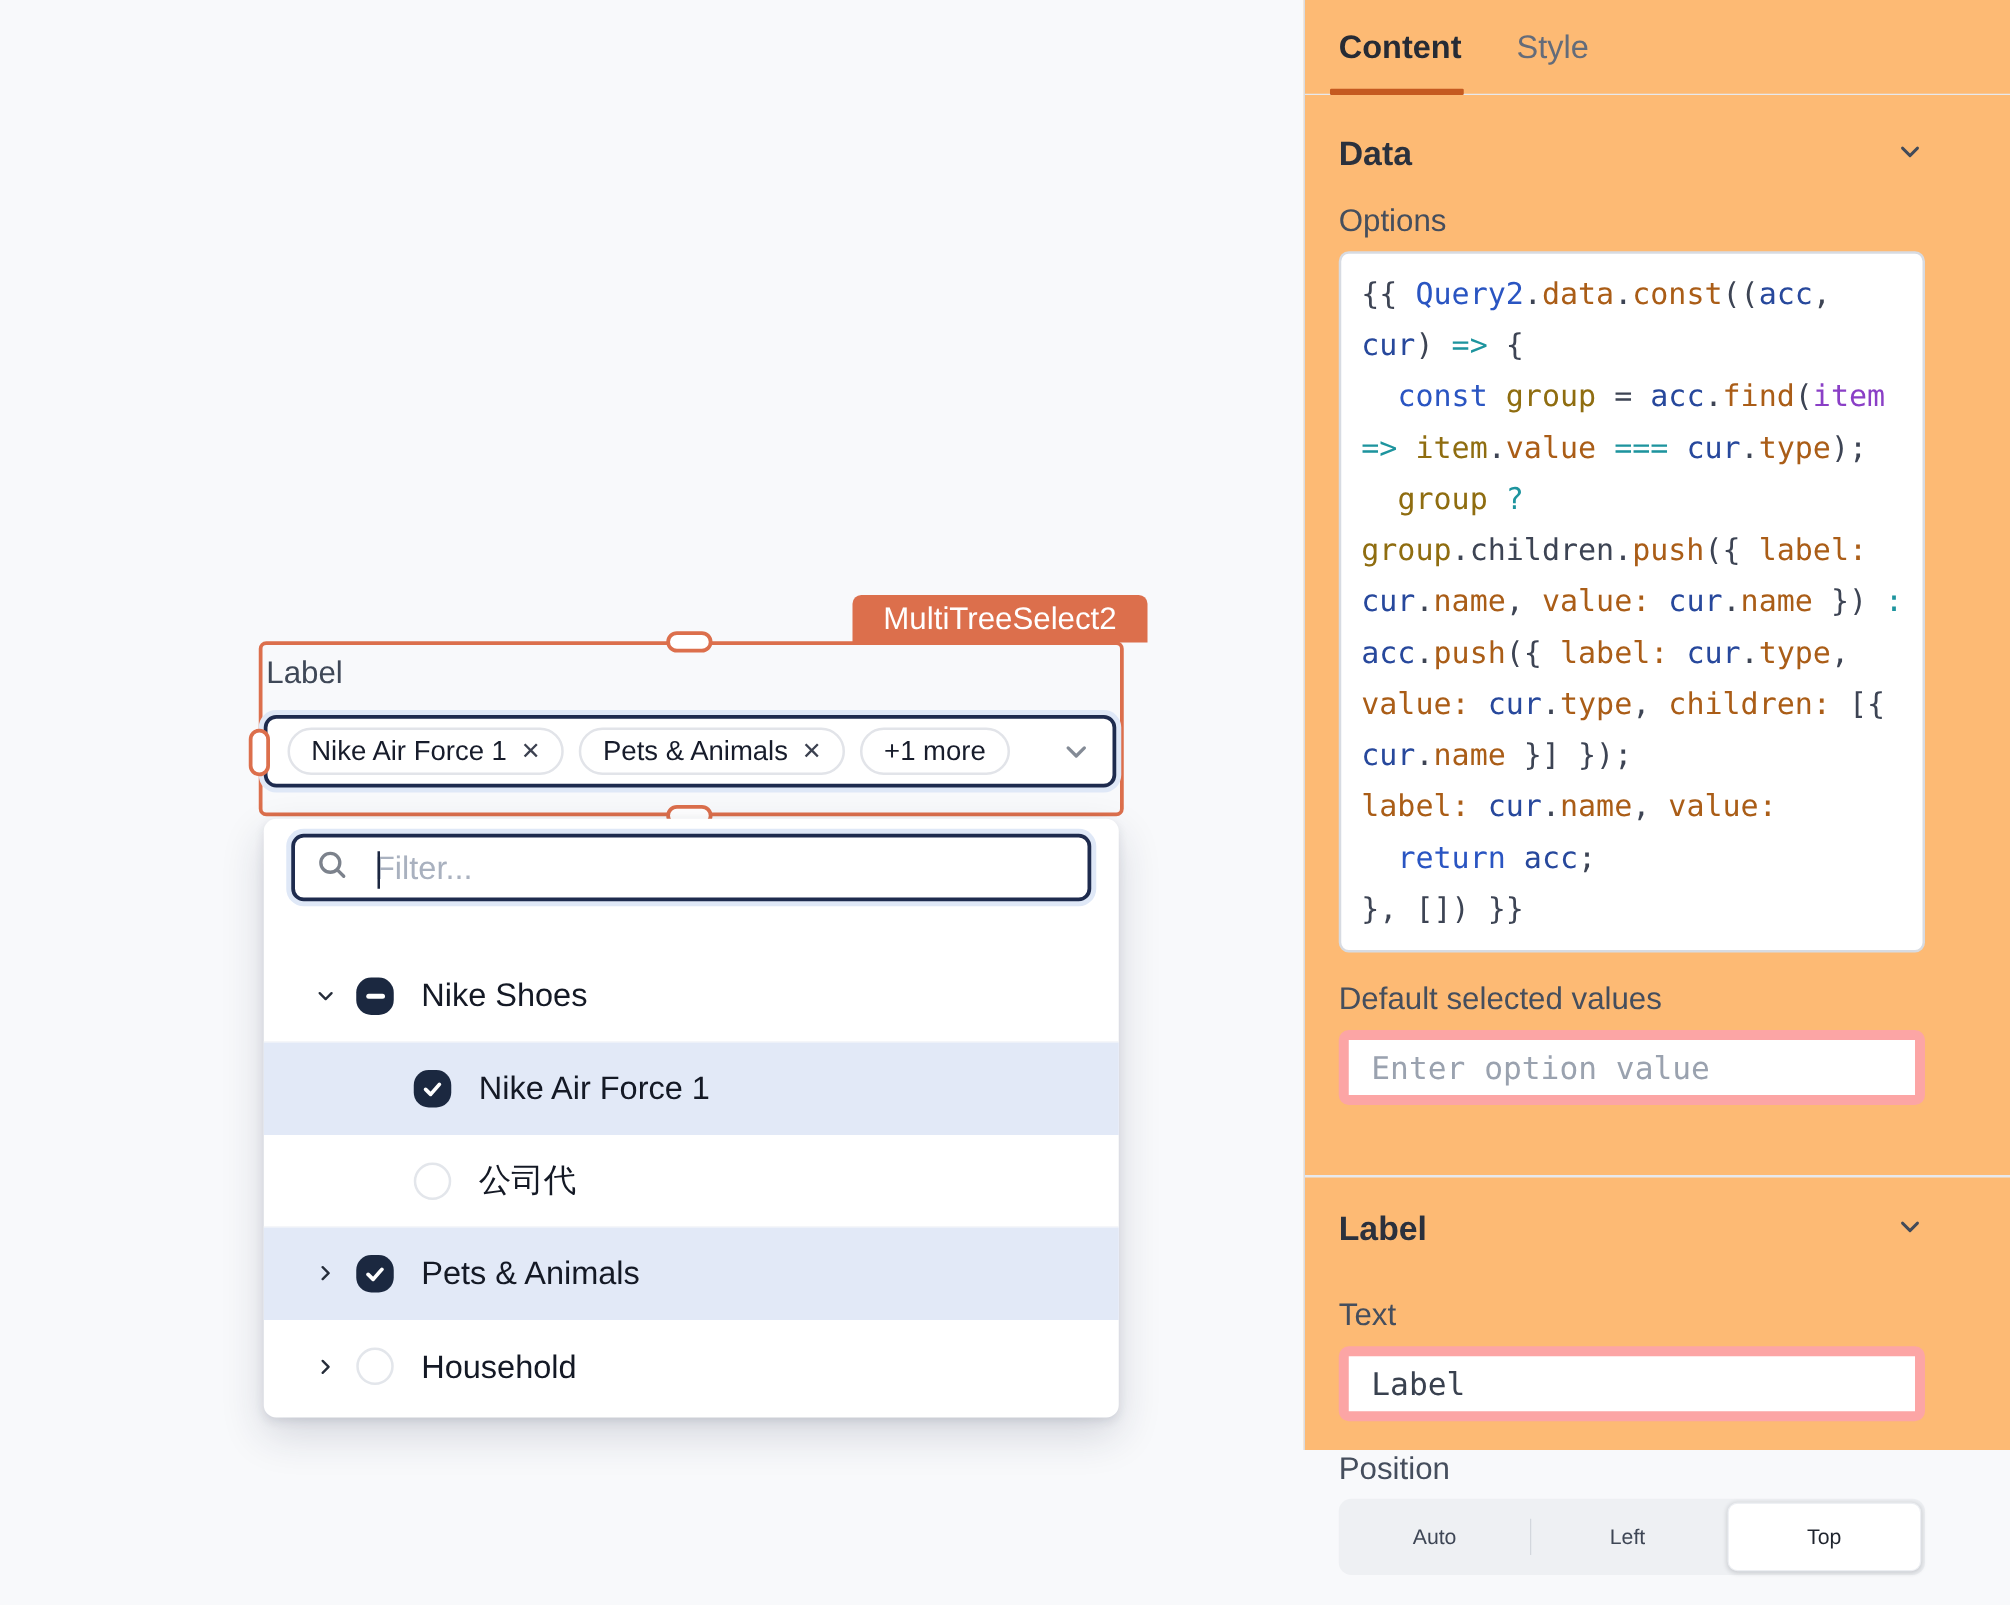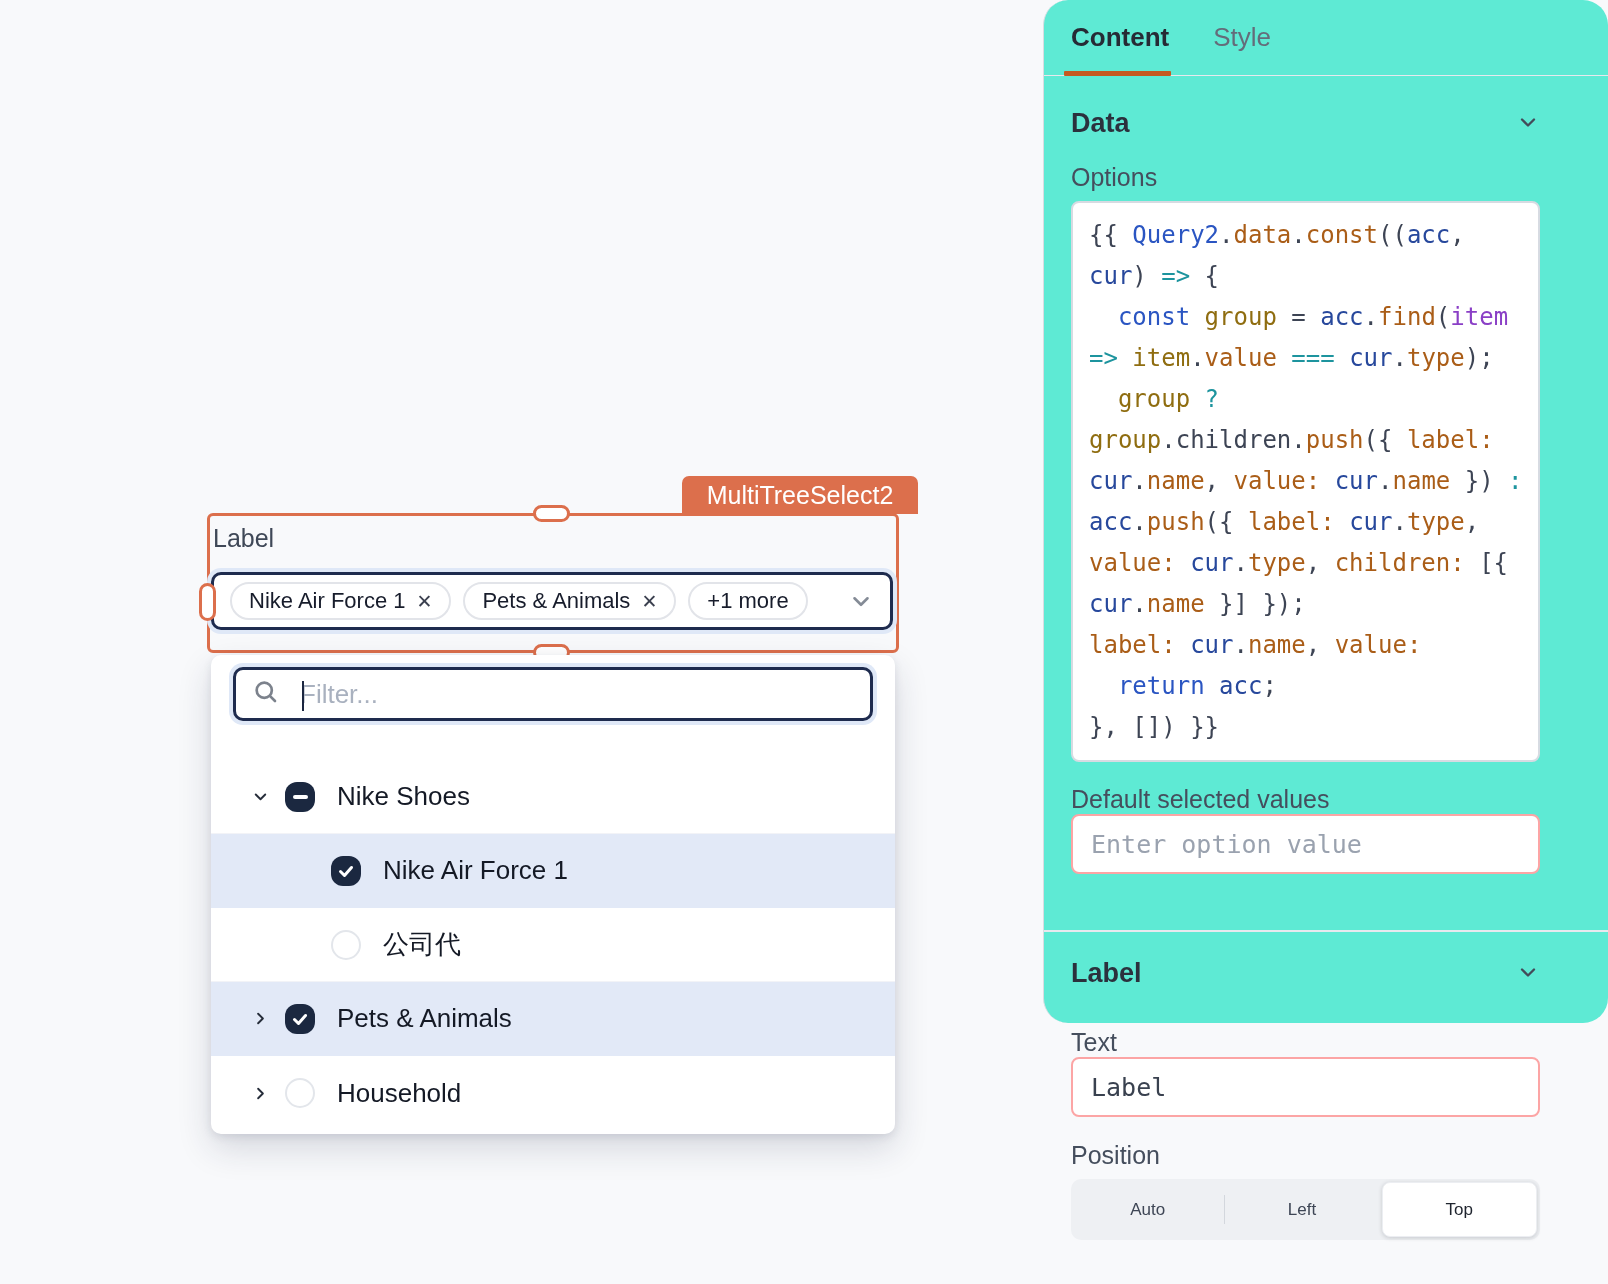--- a/index.html
+++ b/index.html
@@ -48,43 +48,43 @@
   .tree-row.lvl0 { padding-left:38px; }
   .tree-row.lvl1 { padding-left:120px; }
   .expander { width:22px; display:flex; justify-content:center; margin-right:14px; }
   .cb { width:30px; height:30px; flex:0 0 auto; margin-right:22px; display:flex; align-items:center; justify-content:center; }
   .cb.checked, .cb.indeterminate { background:#1b2840; border-radius:12px; }
   .cb.unchecked { background:#fff; border:2px solid #e3e6eb; border-radius:50%; }
   .cb .minus { width:15px; height:4px; background:#fff; border-radius:2px; }
   .tree-label { font-size:26px; color:#141925; }
 
   
-  .inspector { position:absolute; left:1043px; top:0; width:565px; height:1023px; background:#5eead4;
-    border-left:1px solid #d9dde2;border-radius:25px; }
+  .inspector { position:absolute; left:1043px; top:0; width:565px; height:1160px; background:#fdba74;
+    border-left:1px solid #d9dde2; }
   .tabs { height:76px; border-bottom:1px solid #e7e9ed; position:relative; display:flex; align-items:center; padding-left:27px; }
   .tab { font-size:26px; }
   .tab.active { color:#262b35; font-weight:700; }
   .tab.inactive { color:#646c7a; margin-left:44px; font-weight:400; }
   .tab-underline { position:absolute; left:20px; bottom:-1px; width:107px; height:5px; background:#c55a20; border-radius:1px; }
 
   .sec { padding:0 68px 0 27px; }
   .sec-header { display:flex; align-items:center; justify-content:space-between; }
   .sec-title { font-size:27px; font-weight:700; color:#2b313d; }
   .field-label { font-size:25px; color:#454e5d; }
 
   .hdr-data { margin-top:32px; }
   .lbl-options { margin-top:24px; }
   .code-box { margin-top:9px; border:2px solid #d7dbe2; border-radius:8px; padding:12px 16px;
     font-family:"DejaVu Sans Mono","Liberation Mono",monospace; font-size:24px; line-height:41px; background:#fff; }
   .code-line { white-space:pre; }
   .tk-p { color:#3d4454; } .tk-b { color:#2a55c2; } .tk-o { color:#aa5d17; }
   .tk-v { color:#8f6d10; } .tk-n { color:#27489c; } .tk-u { color:#8a3fc6; } .tk-t { color:#1d949e; }
 
   .lbl-default { margin-top:23px; }
-  .text-input { display:block; width:100%; height:60px; border:2px solid #fca5a5; border-radius:8px;
+  .text-input { display:block; width:100%; height:60px; margin-top:10px; border:8px solid #fca5a5; border-radius:8px;
     padding:0 18px; font-family:"DejaVu Sans Mono","Liberation Mono",monospace; font-size:25px; color:#39414f; background:#fff; outline:none; }
   .text-input::placeholder { color:#9aa2af; }
 
   .divider { margin-top:56px; border-top:2px solid #e7e9ee; }
 
   .hdr-label { margin-top:26px; }
   .lbl-text { margin-top:39px; }
   .lbl-position { margin-top:24px; }
   .segmented { margin-top:9px; height:61px; background:#eef0f3; border-radius:10px; display:flex; align-items:stretch; position:relative; }
   .seg { flex:1; display:flex; align-items:center; justify-content:center; font-size:17px; color:#3e4655; position:relative; }

